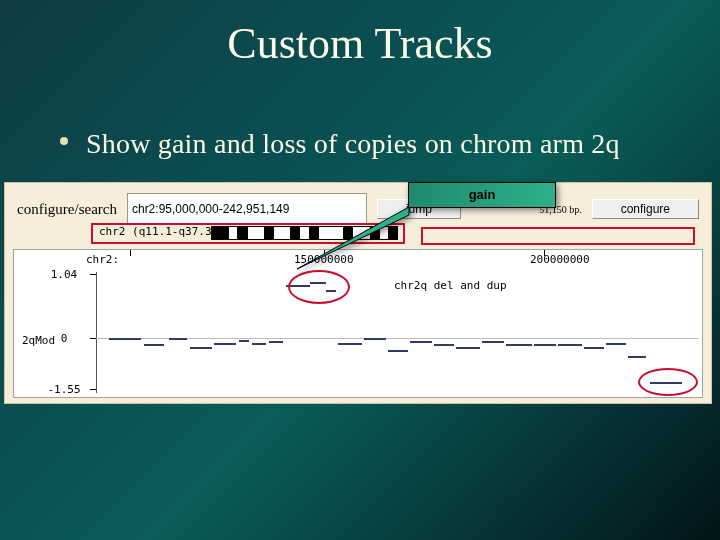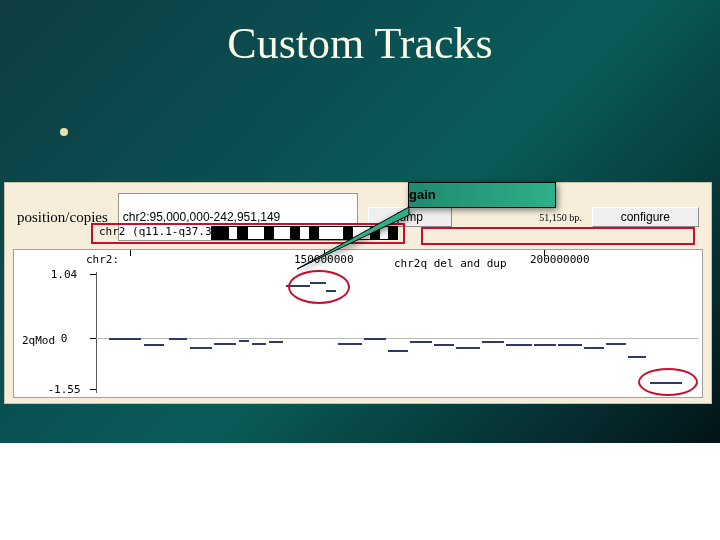--- a/index.html
+++ b/index.html
@@ -5,21 +5,21 @@
   html, body {
     margin: 0;
     padding: 0;
     width: 720px;
     height: 540px;
     overflow: hidden;
     font-family: "Times New Roman", serif;
   }
   .slide {
     width: 720px;
-    height: 443px;
+    height: 540px;
     background: linear-gradient(135deg, #0e3d42 0%, #0a4f52 35%, #095d58 55%, #062d30 85%, #021417 100%);
     position: relative;
     color: #fdfbe6;
   }
   .title {
     position: absolute;
     top: 18px;
     left: 0;
     width: 100%;
     text-align: center;
@@ -73,21 +73,21 @@
     font-size: 15px;
   }
   .controls-row .spacer { flex: 1 1 auto; }
   .pos-input {
     height: 18px;
     width: 230px;
     font-size: 12px;
     font-family: Arial, sans-serif;
     background: #fff;
     border: 1px solid #9c9684;
-    padding: 14px 4px;
+    padding: 6px 4px;
   }
   .btn {
     font-size: 12px;
     font-family: Arial, sans-serif;
     background: #efefef;
     border: 1px solid #8c8c8c;
     border-top-color: #fff;
     border-left-color: #fff;
     padding: 1px 28px;
     height: 20px;
@@ -156,20 +156,21 @@
     pointer-events:none;
   }
   #ov1 { left:274px; top:78px;  width:62px; height:26px; }
   #ov2 { left:626px; top:170px; width:58px; height:22px; }
 
   
   .callout {
     position: absolute;
     width: 146px;
     height: 24px;
+    text-align: center;
     font: bold 13px Arial, sans-serif;
     color: #000;
     line-height: 24px;
     background: linear-gradient(to right, #1f8a70, #2db089);
     border: 1px solid #000;
     filter: drop-shadow(2px 2px 3px rgba(0,0,0,0.5));
   }
   .callout svg {
     position: absolute;
     overflow: visible;
@@ -183,26 +184,27 @@
 </style>
 </head>
 <body>
 
 <div class="slide">
 
   <div class="title">Custom Tracks</div>
 
   <div class="bullet-row">
     <div class="bullet-dot"></div>
+    <div class="bullet-text">Show gain and loss of copies on chrom arm 2q</div>
   </div>
 
   <div class="panel">
 
     <div class="controls-row">
-      <span>position/copies</span>
+      <span>configure/search</span>
       <input class="pos-input" value="chr2:95,000,000-242,951,149" style="">
       <button class="btn">jump</button>
       <div class="spacer"></div>
       <span class="size-text">51,150 bp.</span>
       <button class="btn">configure</button>
     </div>
 
     <div class="red-box" id="red1"></div>
     <div class="red-box" id="red2"></div>
 
@@ -226,21 +228,21 @@
     </div>
 
     <div class="track-area">
 
       <span class="ruler-lbl" style="left:72px;">chr2:</span>
       <span class="ruler-tick" style="left:116px;"></span>
       <span class="ruler-lbl" style="left:280px;">150000000</span>
       <span class="ruler-tick" style="left:310px;"></span>
       <span class="ruler-lbl" style="left:516px;">200000000</span>
       <span class="ruler-tick" style="left:530px;"></span>
-      <span class="track-title" style="left:380px; top:7px;">chr2q del and dup</span>
+      <span class="track-title" style="left:380px; top:29px;">chr2q del and dup</span>
 
       <div class="axis-left"></div>
       <span class="ytick" style="top:18px">1.04</span>
       <span class="ytickline" style="top:24px"></span>
       <span class="ytick" style="top:82px">0</span>
       <span class="ytickline" style="top:88px"></span>
       <div class="mid-line" style="top:88px"></div>
       <span class="ytick" style="top:133px">-1.55</span>
       <span class="ytickline" style="top:139px"></span>
 

